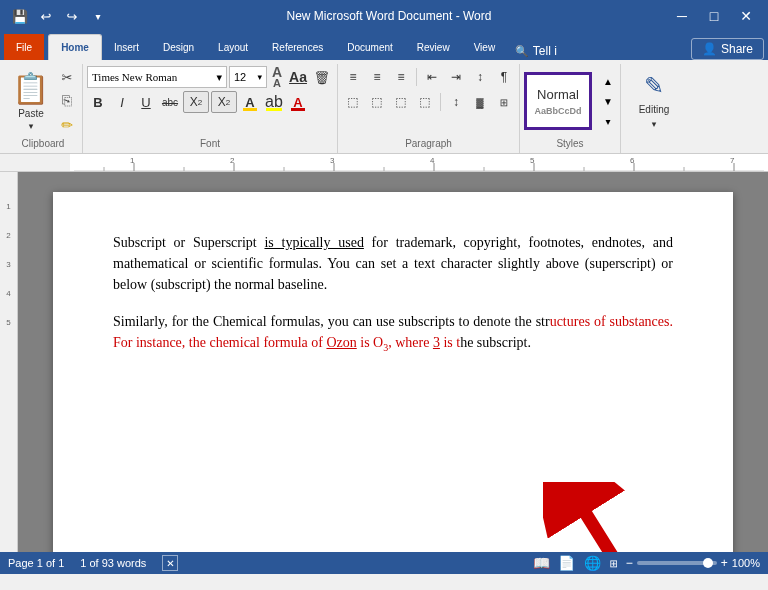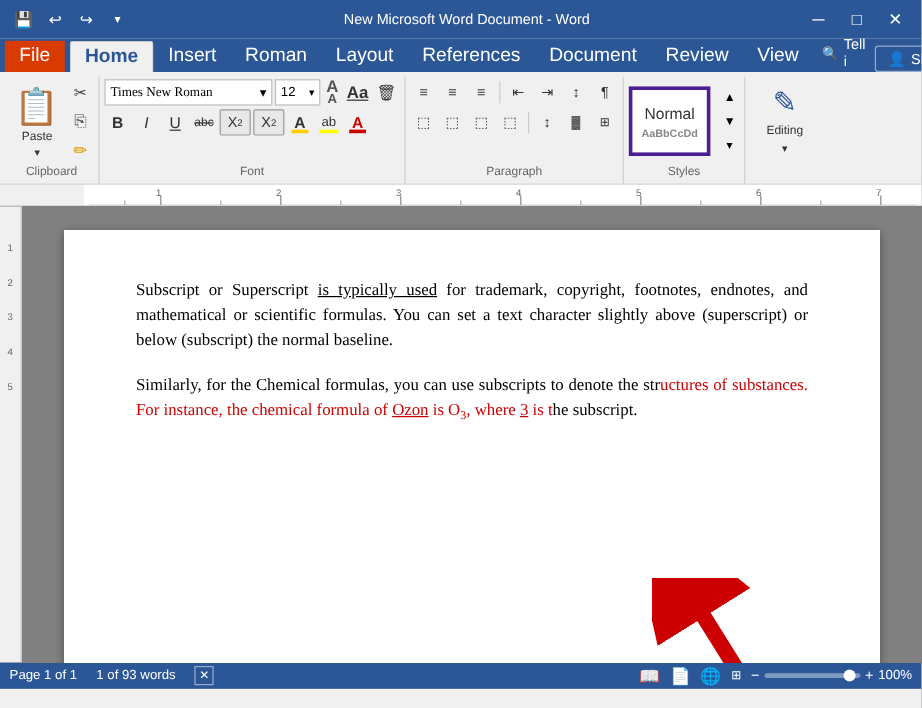--- a/index.html
+++ b/index.html
@@ -31,21 +31,21 @@
       background: #2b5797;
       display: flex;
       align-items: flex-end;
       padding: 0 4px;
       height: 28px;
     }
     .ribbon-tab {
       padding: 4px 12px;
       color: white;
       cursor: pointer;
-      font-size: 16px;
+      font-size: 10px;
       border-radius: 3px 3px 0 0;
       height: 26px;
       display: flex;
       align-items: center;
     }
     .ribbon-tab.active {
       background: #f0f0f0;
       color: #2b5797;
       font-weight: 600;
       border: 1px solid #ccc;
@@ -367,21 +367,21 @@
     <div class="title-btn">─</div>
     <div class="title-btn">□</div>
     <div class="title-btn close">✕</div>
   </div>
 </div>
 
 <div class="ribbon-tabs">
   <div class="ribbon-tab file">File</div>
   <div class="ribbon-tab active">Home</div>
   <div class="ribbon-tab">Insert</div>
-  <div class="ribbon-tab">Roman</div>
+  <div class="ribbon-tab">Design</div>
   <div class="ribbon-tab">Layout</div>
   <div class="ribbon-tab">References</div>
   <div class="ribbon-tab">Document</div>
   <div class="ribbon-tab">Review</div>
   <div class="ribbon-tab">View</div>
   <div class="tell-me">
     <span style="font-size:11px;">🔍</span>
     <span>Tell i</span>
   </div>
   <div class="share-btn">
@@ -431,21 +431,21 @@
         <div class="font-btn" style="font-style:italic;">I</div>
         <div class="font-btn" style="text-decoration:underline;">U</div>
         <div class="font-btn" style="font-size:10px; text-decoration: line-through;">abc</div>
         <div class="sub-btn highlighted">X<sub style="font-size:8px;">2</sub></div>
         <div class="sub-btn highlighted">X<sup style="font-size:8px;">2</sup></div>
         <div class="font-btn" style="color:#ff0; font-weight:bold; position:relative;">
           <span style="color:#333; font-weight:bold;">A</span>
           <span style="position:absolute; bottom:2px; left:4px; width:14px; height:3px; background:#ffcc00; display:block;"></span>
         </div>
         <div class="font-btn" style="position:relative;">
-          <span style="color:#333; font-size:11px;">ab</span>
+          <span style="color:#333; font-size:16px;">ab</span>
           <span style="position:absolute; bottom:2px; left:3px; width:16px; height:3px; background:#ffff00; display:block;"></span>
         </div>
         <div class="font-btn" style="position:relative;">
           <span style="color:#c00; font-weight:bold;">A</span>
           <span style="position:absolute; bottom:2px; left:4px; width:14px; height:3px; background:#cc0000; display:block;"></span>
         </div>
       </div>
     </div>
     <div class="ribbon-group-label">Font</div>
   </div>

